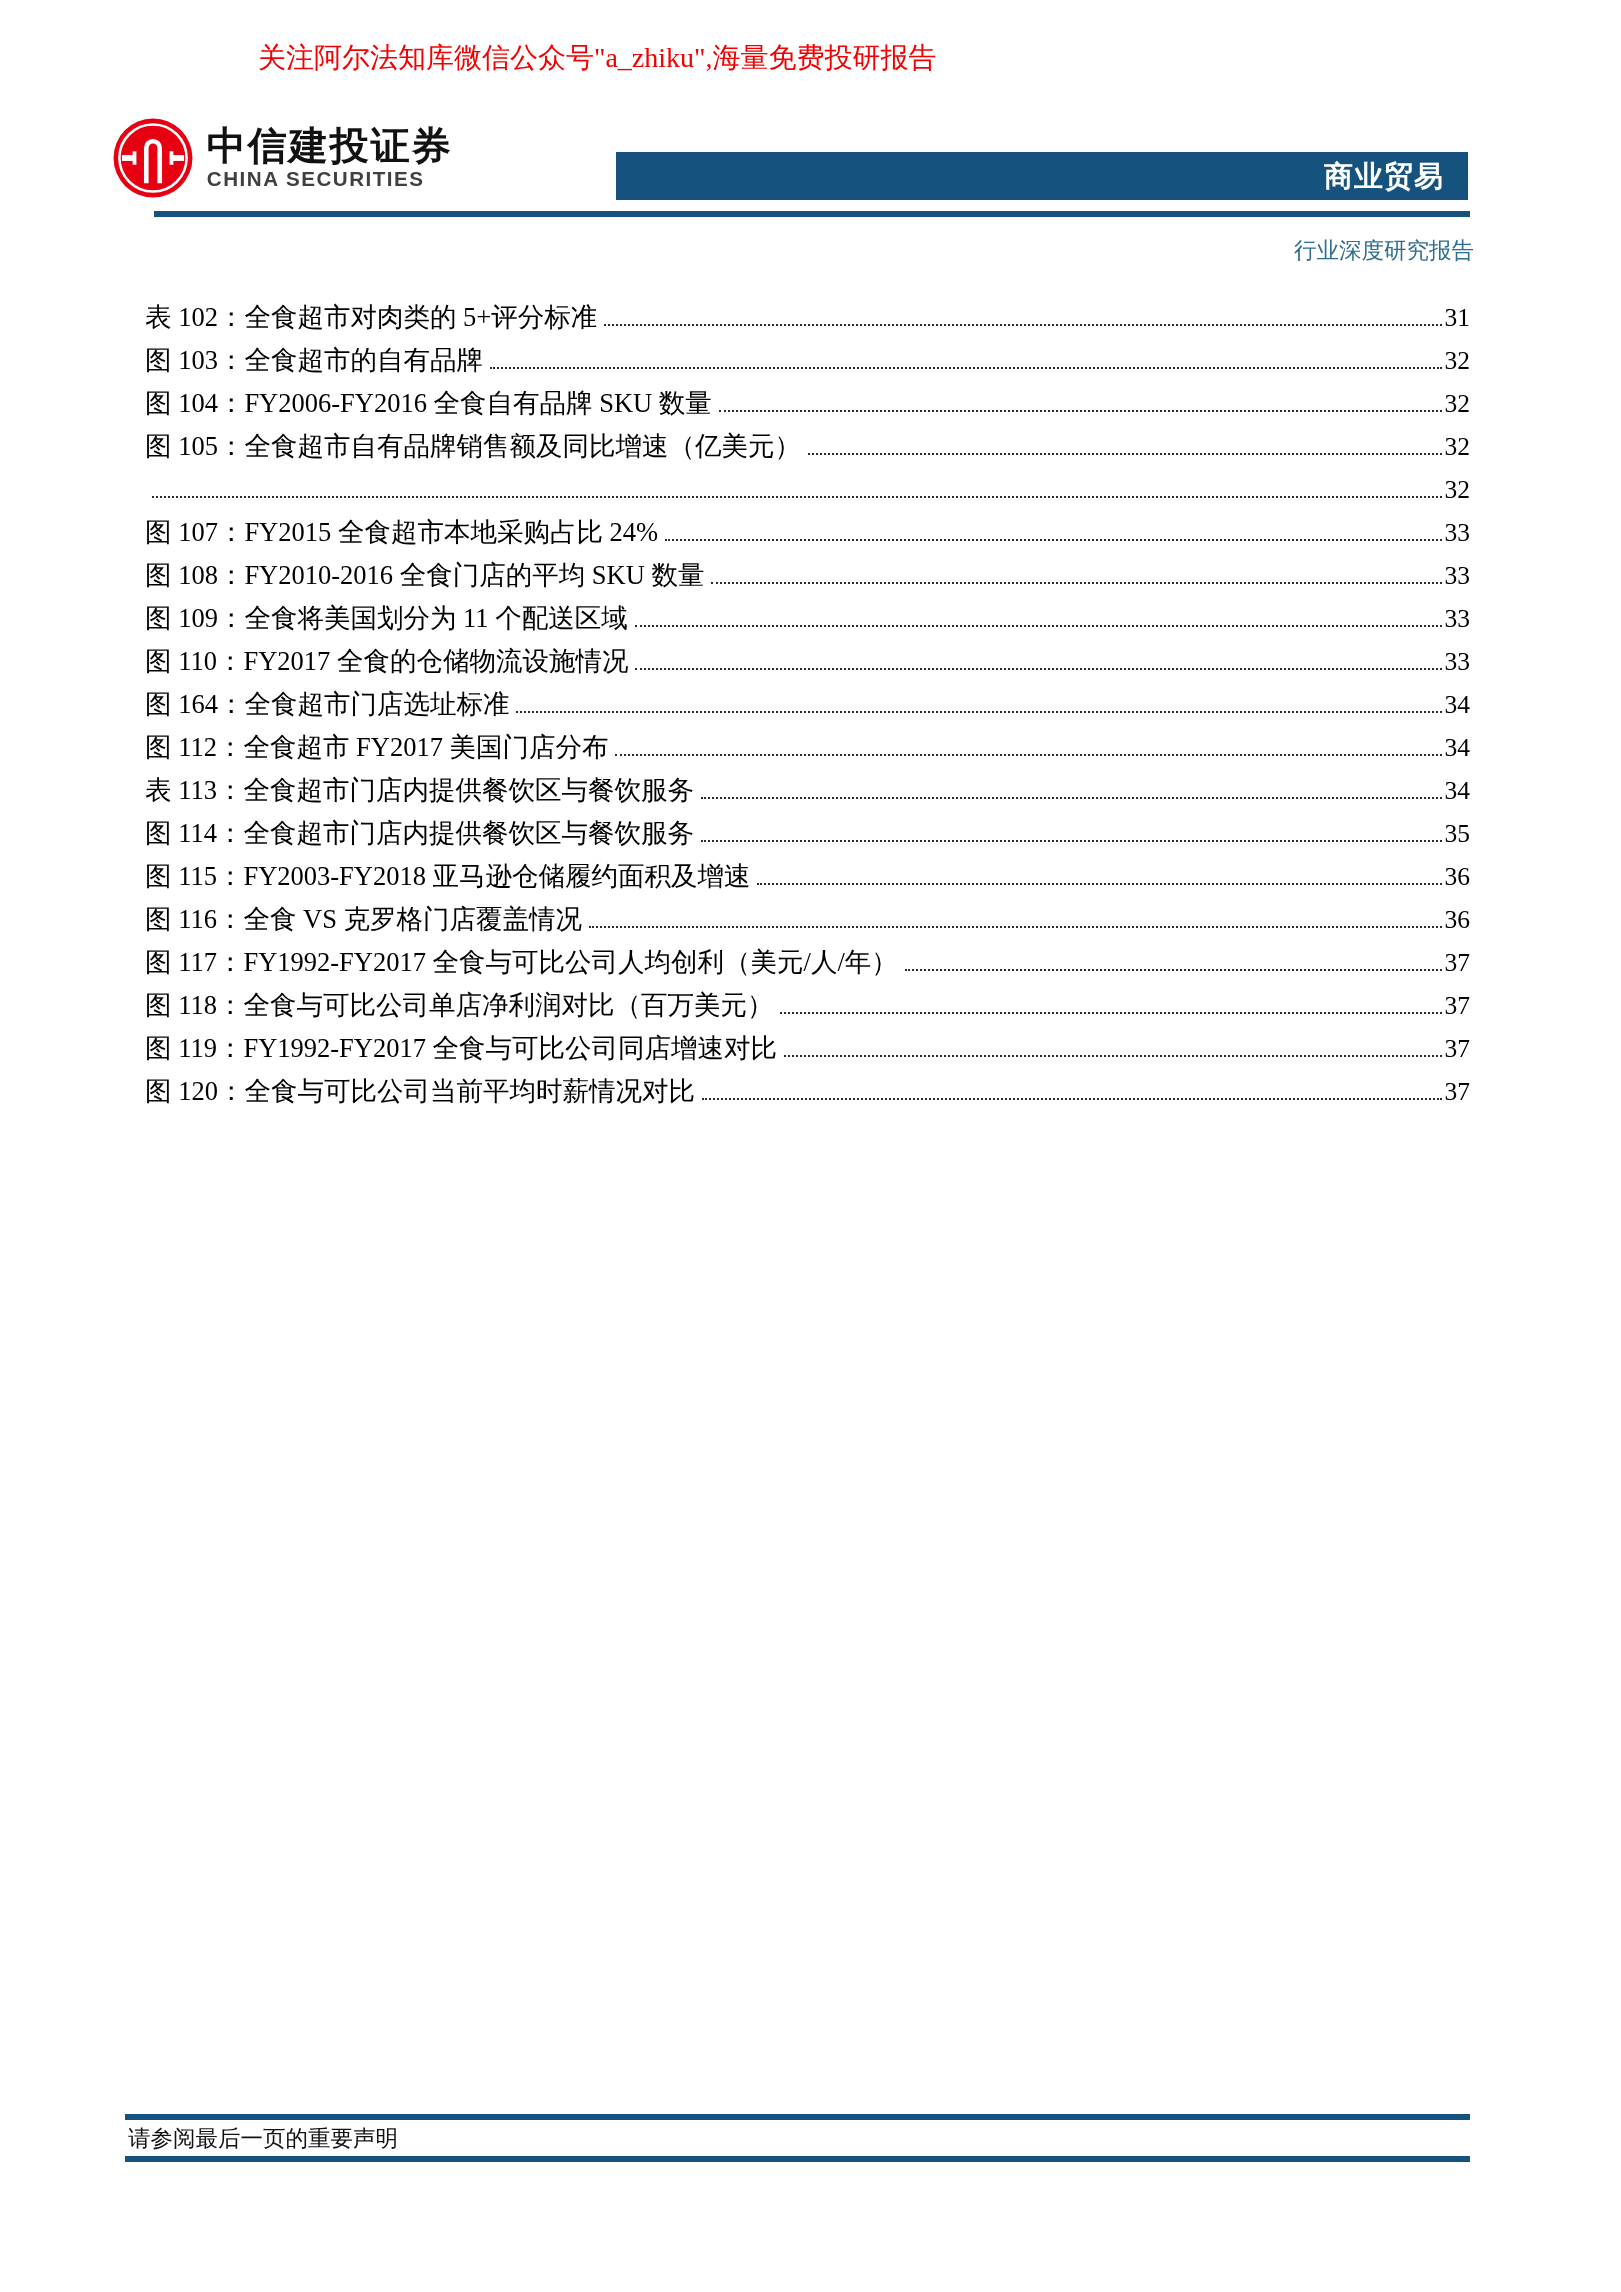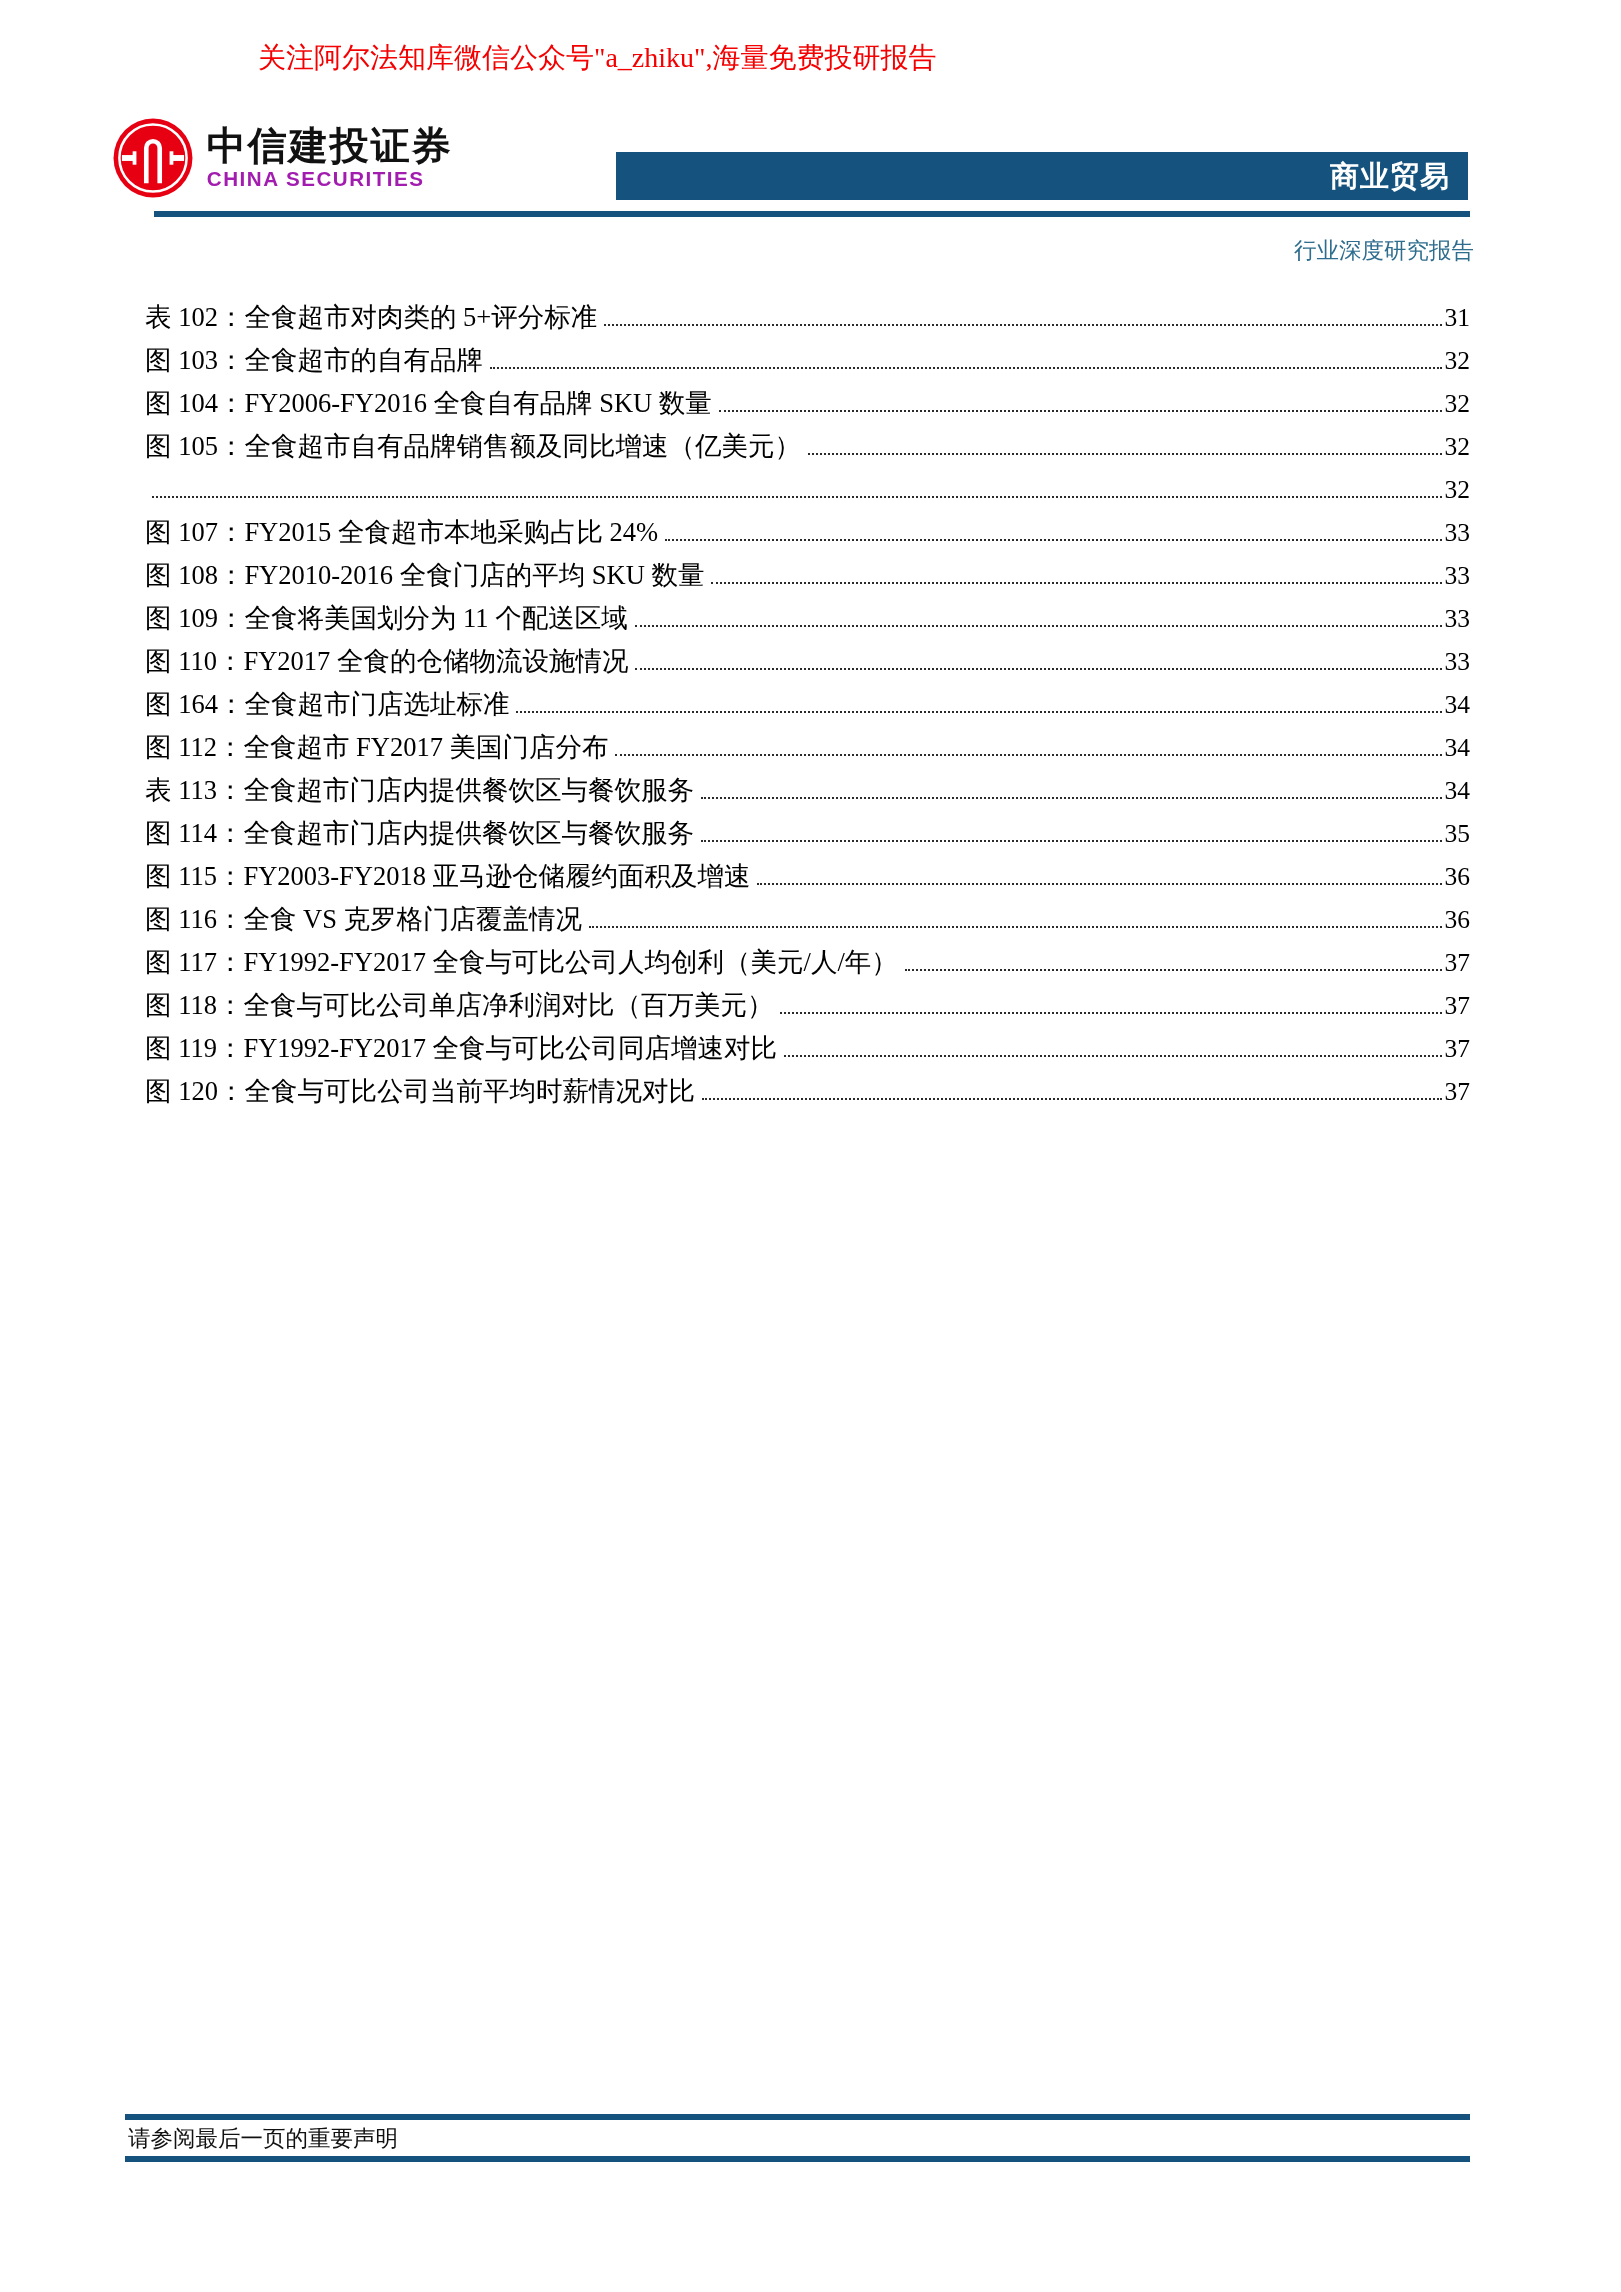--- a/index.html
+++ b/index.html
@@ -37,39 +37,39 @@
     color: #111111;
     letter-spacing: 2px;
     font-family: "Liberation Serif", serif;
     line-height: 1.1;
     white-space: nowrap;
     text-align: center;
   }
   .logo-en {
     font-size: 20.6px;
     font-weight: bold;
-    color: #a21caf;
+    color: #404040;
     letter-spacing: 1.5px;
     font-family: "Liberation Sans", sans-serif;
     line-height: 1.1;
     white-space: nowrap;
   }
   .category-bar {
     position: absolute;
     left: 616px;
     top: 152px;
     width: 852px;
     height: 48px;
     background: #15537E;
     color: #ffffff;
     font-size: 29px;
     font-weight: bold;
     line-height: 48px;
     text-align: right;
-    padding-right: 18px;
+    padding-right: 24px;
     font-family: "Liberation Sans", sans-serif;
     letter-spacing: 1px;
   }
   .header-rule {
     position: absolute;
     left: 154px;
     top: 211px;
     width: 1316px;
     height: 5.9px;
     background: #15537E;

